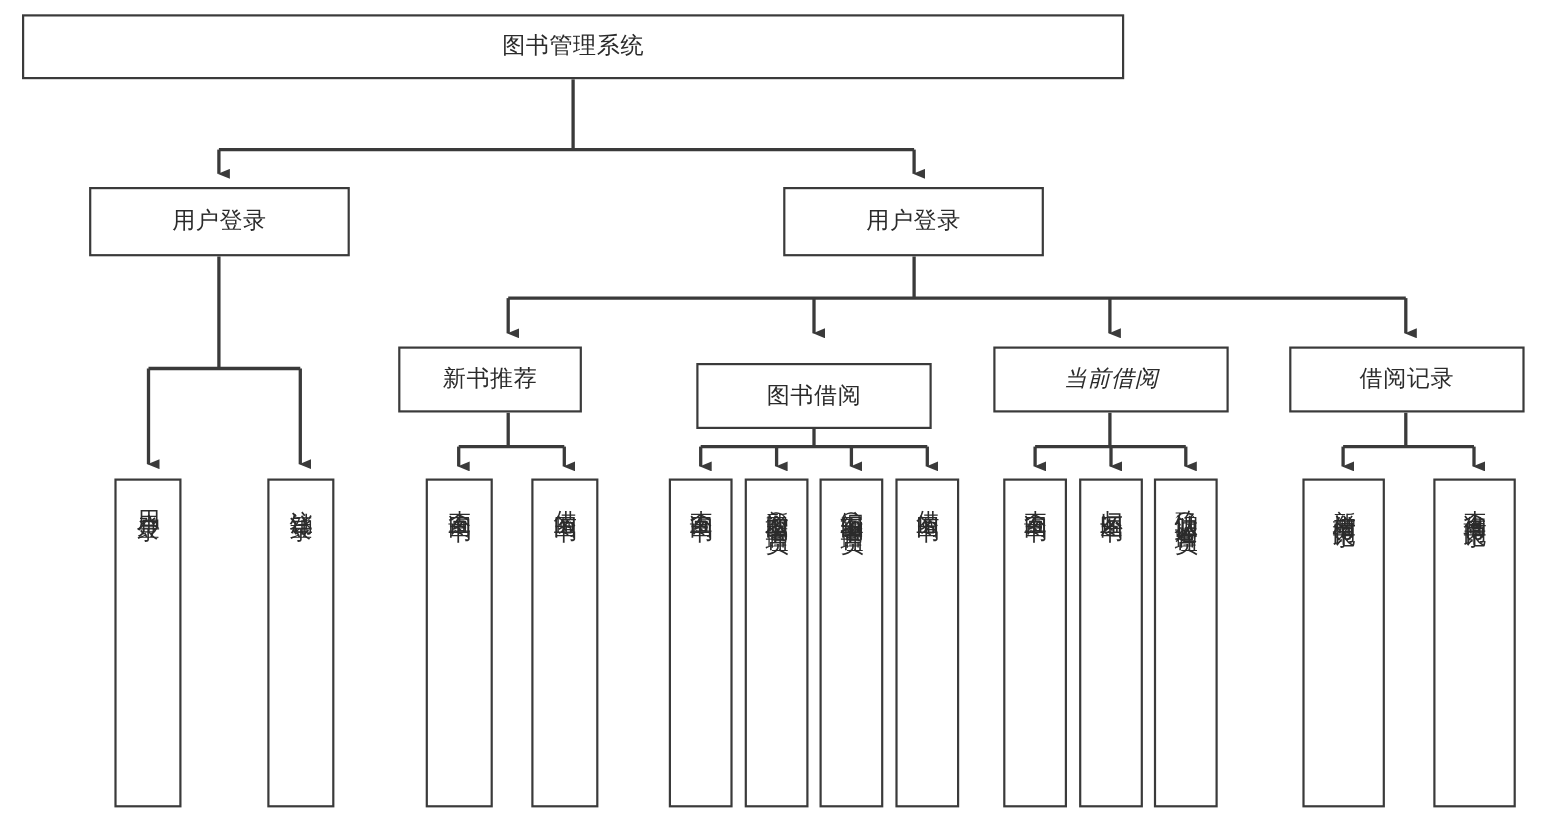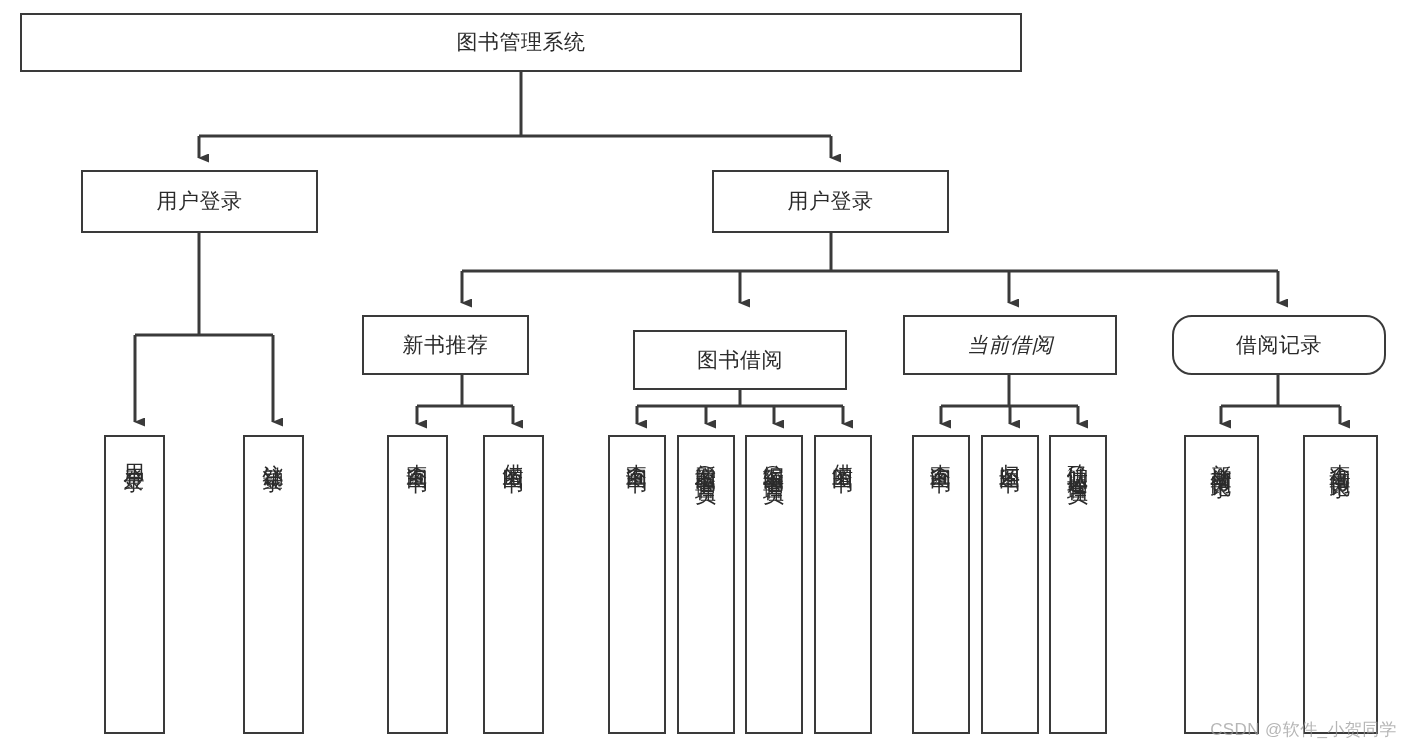--- a/index.html
+++ b/index.html
@@ -144,21 +144,21 @@
   </div>
 
   <div class="node node-h" style="left:633px; top:330px; width:214px; height:60px;">
     <span class="node-label">图书借阅</span>
   </div>
 
   <div class="node node-h" style="left:903px; top:315px; width:214px; height:60px;font-style:italic;">
     <span class="node-label">当前借阅</span>
   </div>
 
-  <div class="node node-h" style="left:1172px; top:315px; width:214px; height:60px;border-radius:20px;">
+  <div class="node node-h" style="left:1172px; top:315px; width:214px; height:60px;">
     <span class="node-label">借阅记录</span>
   </div>
 
   <div class="node node-v" style="left:104px; top:435px; width:61px; height:299px;">
     <span class="node-label">用户登录</span>
   </div>
 
   <div class="node node-v" style="left:243px; top:435px; width:61px; height:299px;">
     <span class="node-label">注销登录</span>
   </div>
@@ -200,15 +200,14 @@
   </div>
 
   <div class="node node-v" style="left:1184px; top:435px; width:75px; height:299px;">
     <span class="node-label">新增借阅记录</span>
   </div>
 
   <div class="node node-v" style="left:1303px; top:435px; width:75px; height:299px;">
     <span class="node-label">查询借阅记录</span>
   </div>
 
-  <div id="watermark">CSDN @软件_小贺同学</div>
 
 </div>
 
 </body></html>

